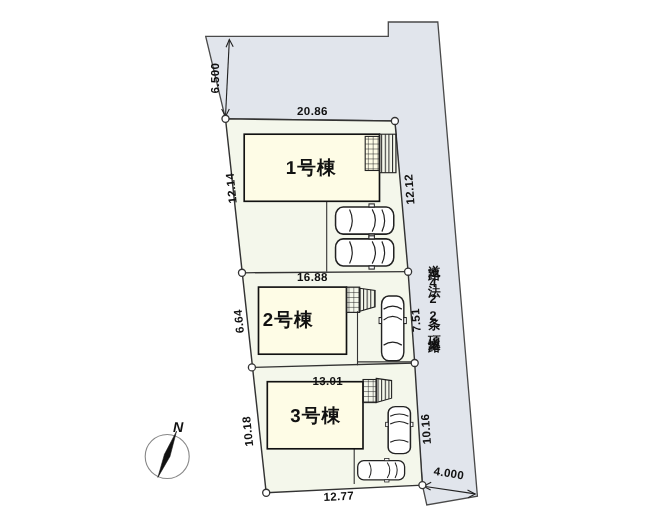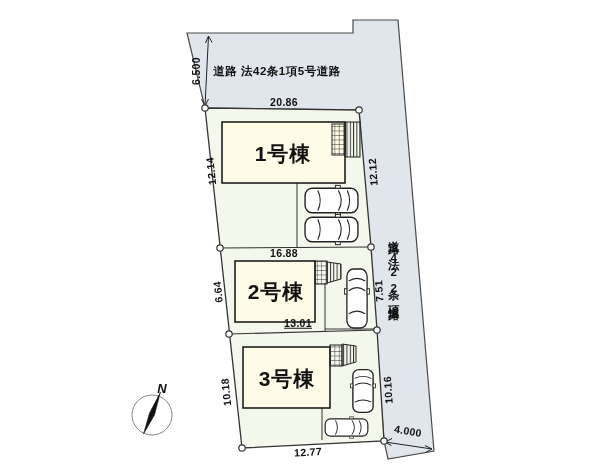--- a/index.html
+++ b/index.html
@@ -16,21 +16,21 @@
   .rot90{transform:translate(-50%,-50%) rotate(-90deg);}
   .rot96{transform:translate(-50%,-50%) rotate(-96deg);}
   .rot94{transform:translate(-50%,-50%) rotate(-94deg);}
   .rot3{transform:translate(-50%,-50%) rotate(-3deg);}
   .rot9{transform:translate(-50%,-50%) rotate(9deg);}
   .roadlbl{font-size:11.5px;letter-spacing:.5px;}
   .roadlbl-v{
     font-size:11.5px;writing-mode:vertical-rl;text-orientation:upright;
     letter-spacing:2px;transform:translate(-50%,-50%);
   }
-  .bldg{font-size:21px;letter-spacing:1px;}
+  .bldg{font-size:17px;letter-spacing:1px;}
   .north{font-size:13px;font-style:italic;}
 </style>
 </head>
 <body>
 
 <div id="stage">
 
   <svg id="plan-svg" width="600" height="469" viewBox="0 0 600 469">
     <defs>
       <pattern id="gridp" width="4.4" height="4.5" patternUnits="userSpaceOnUse">
@@ -122,37 +122,36 @@
       <circle cx="384" cy="441" r="3.2"></circle>
       <circle cx="242" cy="448" r="3.2"></circle>
     </g>
 
     <g>
       <circle cx="152" cy="415" r="20" fill="none" stroke="#888" stroke-width="1"></circle>
       <polygon points="160.5,392 154.5,415 143.5,434 149.5,413" fill="#111" stroke="#111" stroke-width="0.5"></polygon>
     </g>
   </svg>
 
-  <div class="lbl roadlbl" style="left:277px;top:72px;">道路 法42条1項5号道路</div>
   <div class="lbl roadlbl-v" style="left:393px;top:267px;">道路 法42条2項道路</div>
 
   <div class="lbl dim rot90" style="left:196px;top:71px;">6.500</div>
   <div class="lbl dim rot9" style="left:408px;top:431px;">4.000</div>
 
   <div class="lbl dim" style="left:284px;top:102px;">20.86</div>
   <div class="lbl dim rot96" style="left:211px;top:171px;">12.14</div>
   <div class="lbl dim rot94" style="left:373px;top:172px;">12.12</div>
 
   <div class="lbl dim" style="left:284px;top:253px;">16.88</div>
   <div class="lbl dim rot96" style="left:218px;top:292px;">6.64</div>
   <div class="lbl dim rot94" style="left:379px;top:291px;">7.51</div>
 
-  <div class="lbl dim" style="left:298px;top:323px;text-decoration:underline;">13.01</div>
+  <div class="lbl dim" style="left:298px;top:347px;">13.01</div>
   <div class="lbl dim rot96" style="left:226px;top:392px;">10.18</div>
   <div class="lbl dim rot94" style="left:388px;top:390px;">10.16</div>
   <div class="lbl dim rot3" style="left:308px;top:452px;">12.77</div>
 
   <div class="lbl bldg" style="left:283px;top:153px;">1号棟</div>
-  <div class="lbl bldg" style="left:276px;top:291px;">2号棟</div>
+  <div class="lbl bldg" style="left:262px;top:291px;">2号棟</div>
   <div class="lbl bldg" style="left:287px;top:378px;">3号棟</div>
 
   <div class="lbl north" style="left:162px;top:388px;">N</div>
 </div>
 
 </body></html>

